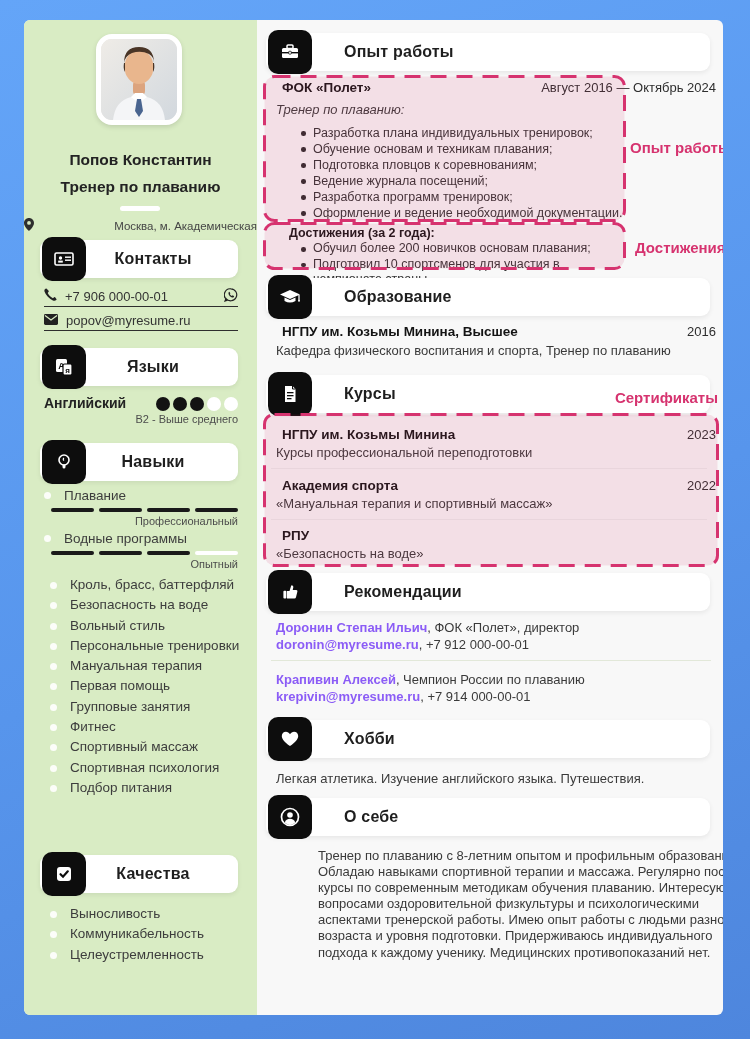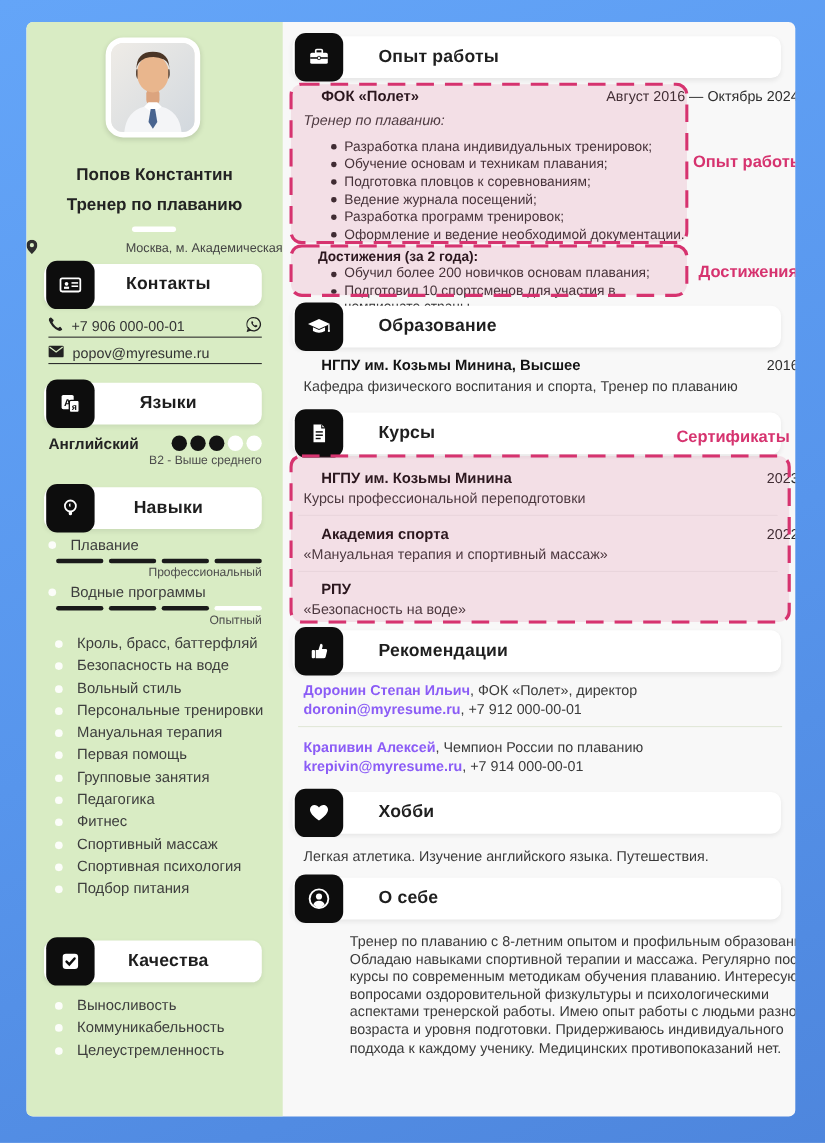--- a/index.html
+++ b/index.html
@@ -34,21 +34,21 @@
   .skillname{position:absolute;left:26px;font-size:13.5px;color:#3d3d3d;padding-left:14px;}
   .skillname::before{content:"";position:absolute;left:-6px;top:4px;width:7px;height:7px;border-radius:50%;background:rgba(255,255,255,.9);}
   .segs{position:absolute;left:27px;width:190px;display:flex;gap:5px;}
   .seg{width:43px;height:4px;border-radius:2px;background:#1a1a1a;}
   .seg.off{background:#ffffff;}
   ul.sidelist{position:absolute;left:32px;margin:0;padding:0;list-style:none;width:190px;}
   ul.sidelist li{position:relative;line-height:20.3px;font-size:13.5px;color:#3d3d3d;padding-left:14px;}
   ul.sidelist li::before{content:"";position:absolute;left:-6px;top:7px;width:7px;height:7px;border-radius:50%;background:rgba(255,255,255,.9);}
 
   
-  .rowsplit{position:absolute;left:35px;width:434px;display:flex;justify-content:space-between;align-items:flex-end;gap:20px;}
+  .rowsplit{position:absolute;left:25px;width:434px;display:flex;justify-content:space-between;align-items:flex-end;gap:20px;}
   .bname{font-size:13.5px;font-weight:bold;color:#141414;}
   .ryear{font-size:13px;color:#2e2e2e;}
   .body13{font-size:13px;color:#3a3a3a;}
   .italicrole{position:absolute;left:19px;font-size:13px;font-style:italic;color:#3c3c3c;}
   ul.mbul{position:absolute;left:44px;margin:0;padding:0;list-style:none;width:330px;}
   ul.mbul li{position:relative;line-height:16.1px;font-size:12.5px;color:#333;padding-left:12px;}
   ul.mbul li::before{content:"";position:absolute;left:0;top:6px;width:4.5px;height:4.5px;border-radius:50%;background:#2c2c2c;}
   ul.mbul.ach li{line-height:15.6px;}
   .achtitle{position:absolute;left:32px;font-size:12.5px;font-weight:bold;color:#141414;}
   .hr{position:absolute;height:1px;background:#ececec;}
@@ -186,21 +186,20 @@
       <div class="sublabel" style="top:538px;">Опытный</div>
 
       <ul class="sidelist" style="top:555px;">
         <li>Кроль, брасс, баттерфляй</li>
         <li>Безопасность на воде</li>
         <li>Вольный стиль</li>
         <li>Персональные тренировки</li>
         <li>Мануальная терапия</li>
         <li>Первая помощь</li>
         <li>Групповые занятия</li>
-        <li>Педагогика</li>
         <li>Фитнес</li>
         <li>Спортивный массаж</li>
         <li>Спортивная психология</li>
         <li>Подбор питания</li>
       </ul>
 
       <div class="pill side" style="top:835px;">
         <span class="tile">
           <svg width="20" height="20" viewBox="0 0 20 20">
               <rect x="3" y="3" width="14" height="14" rx="3" fill="#fff"></rect>

